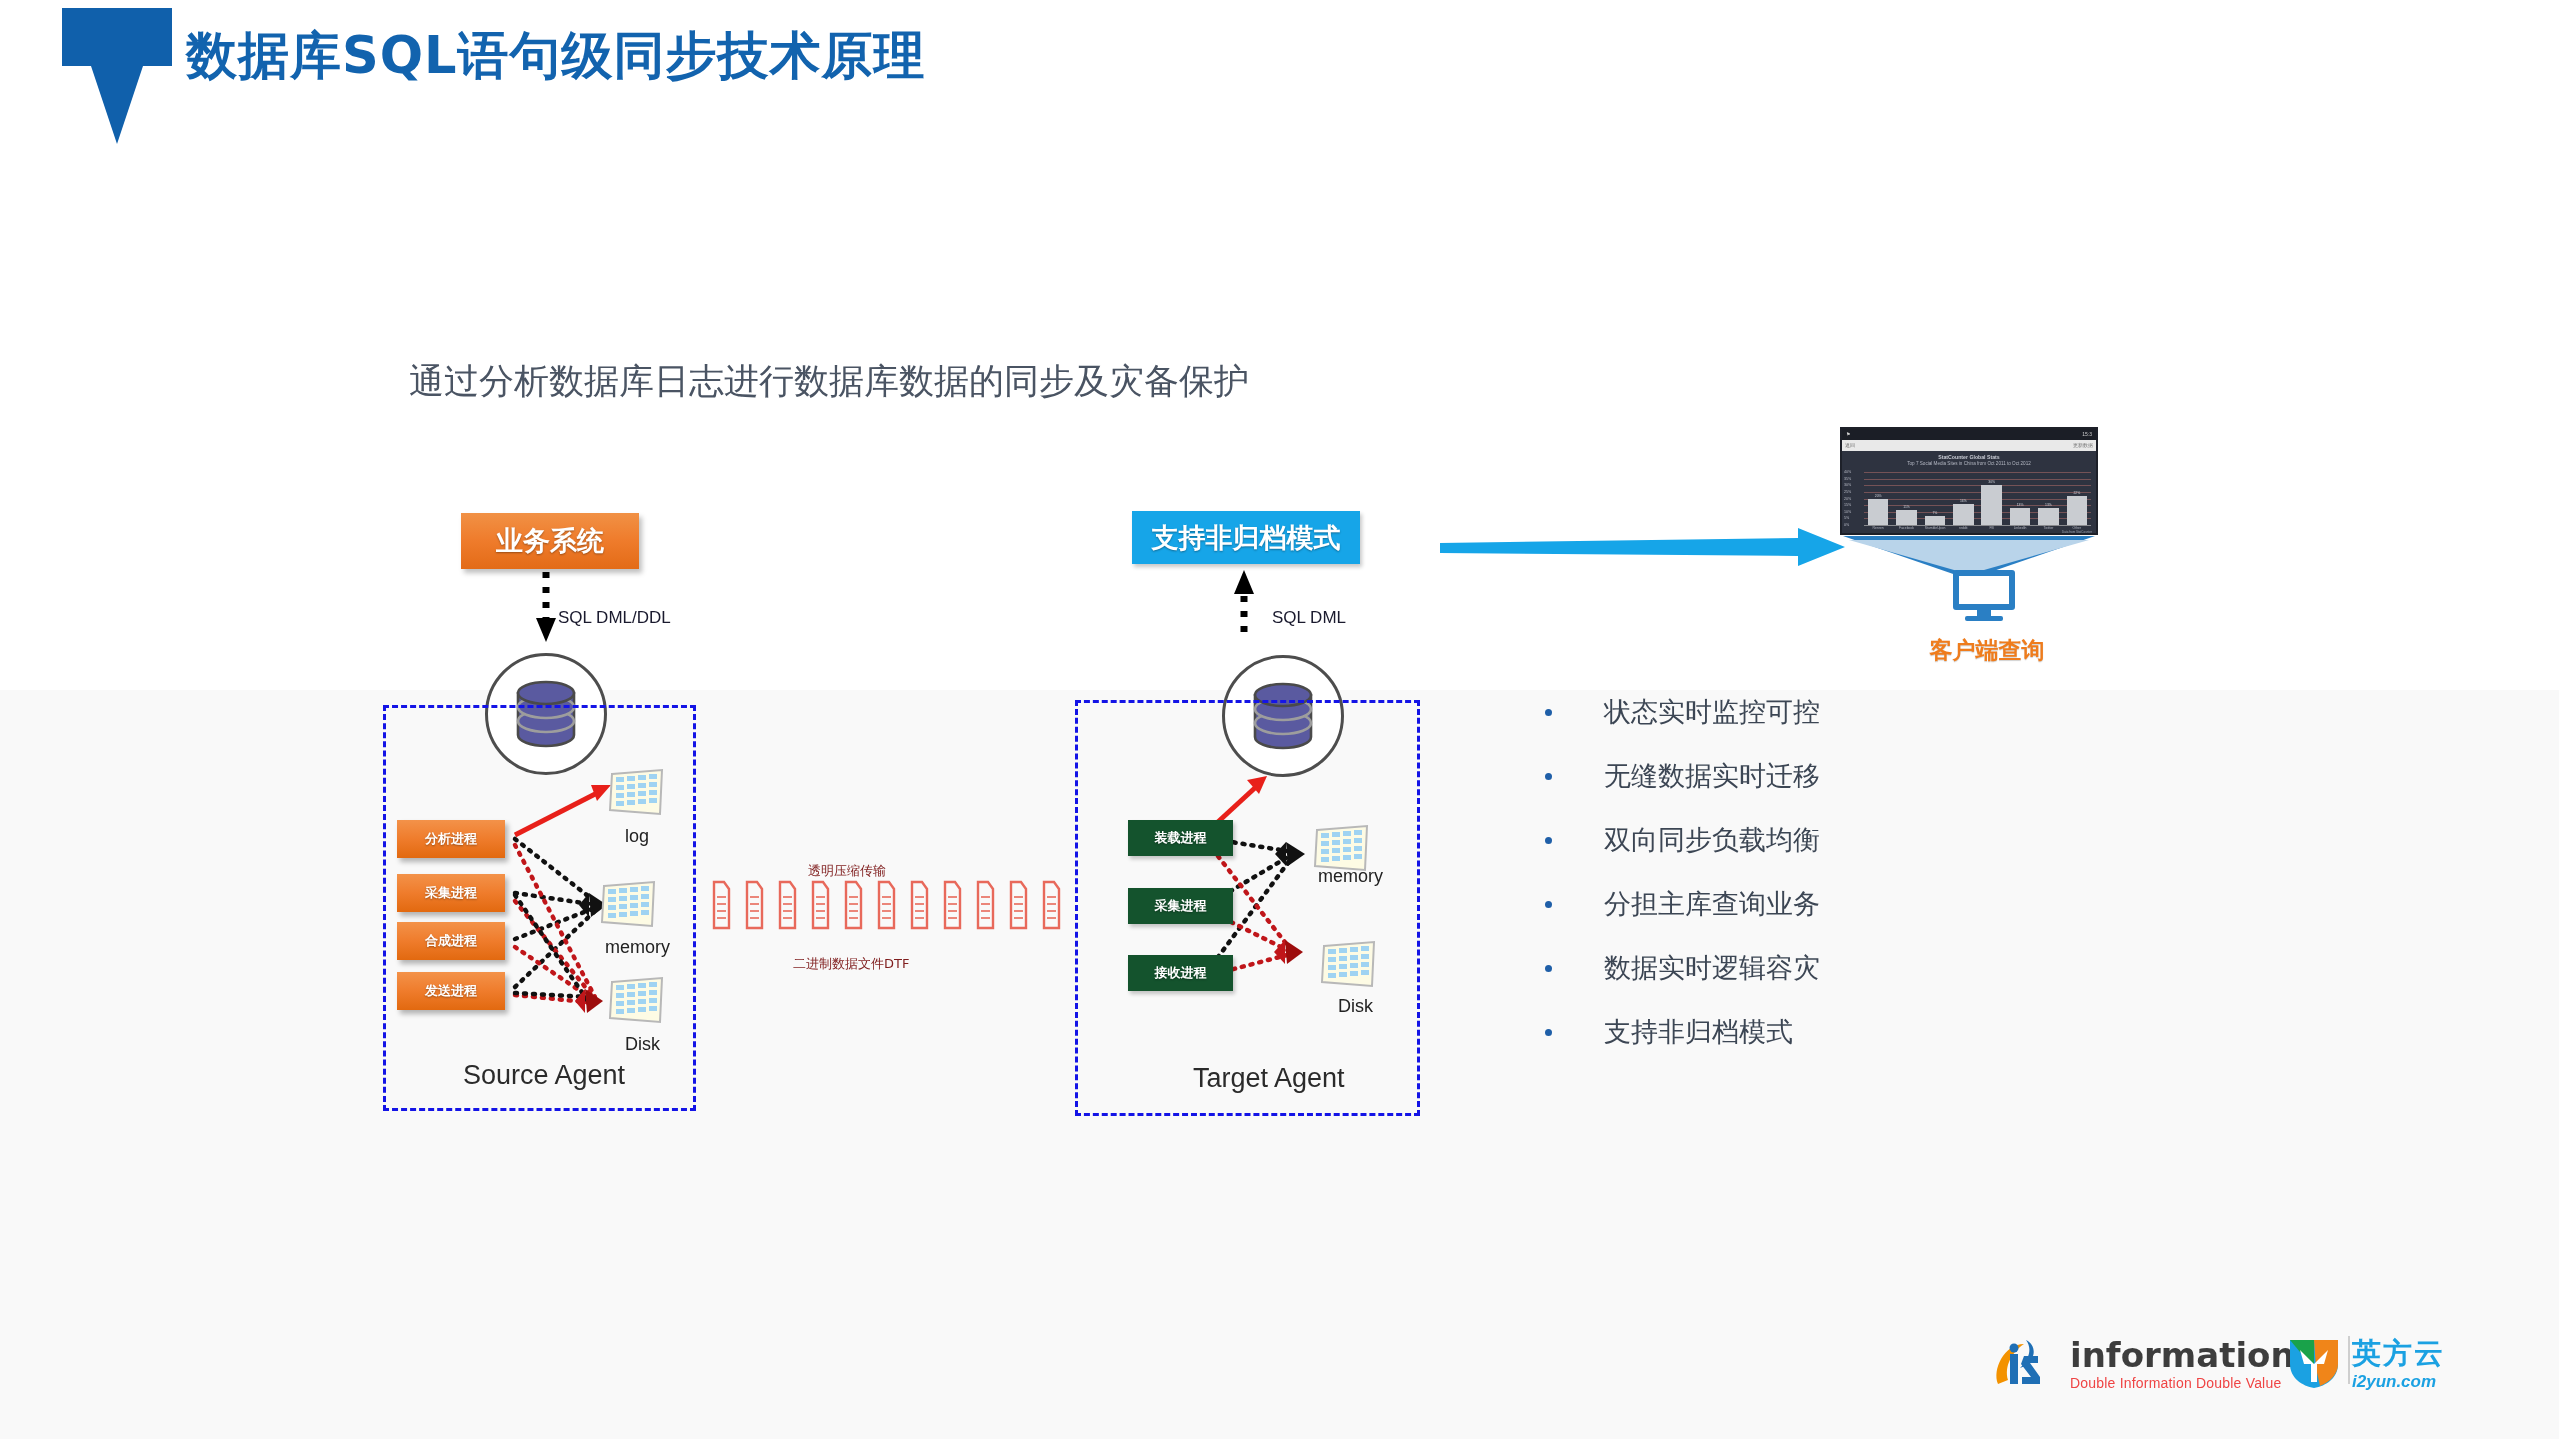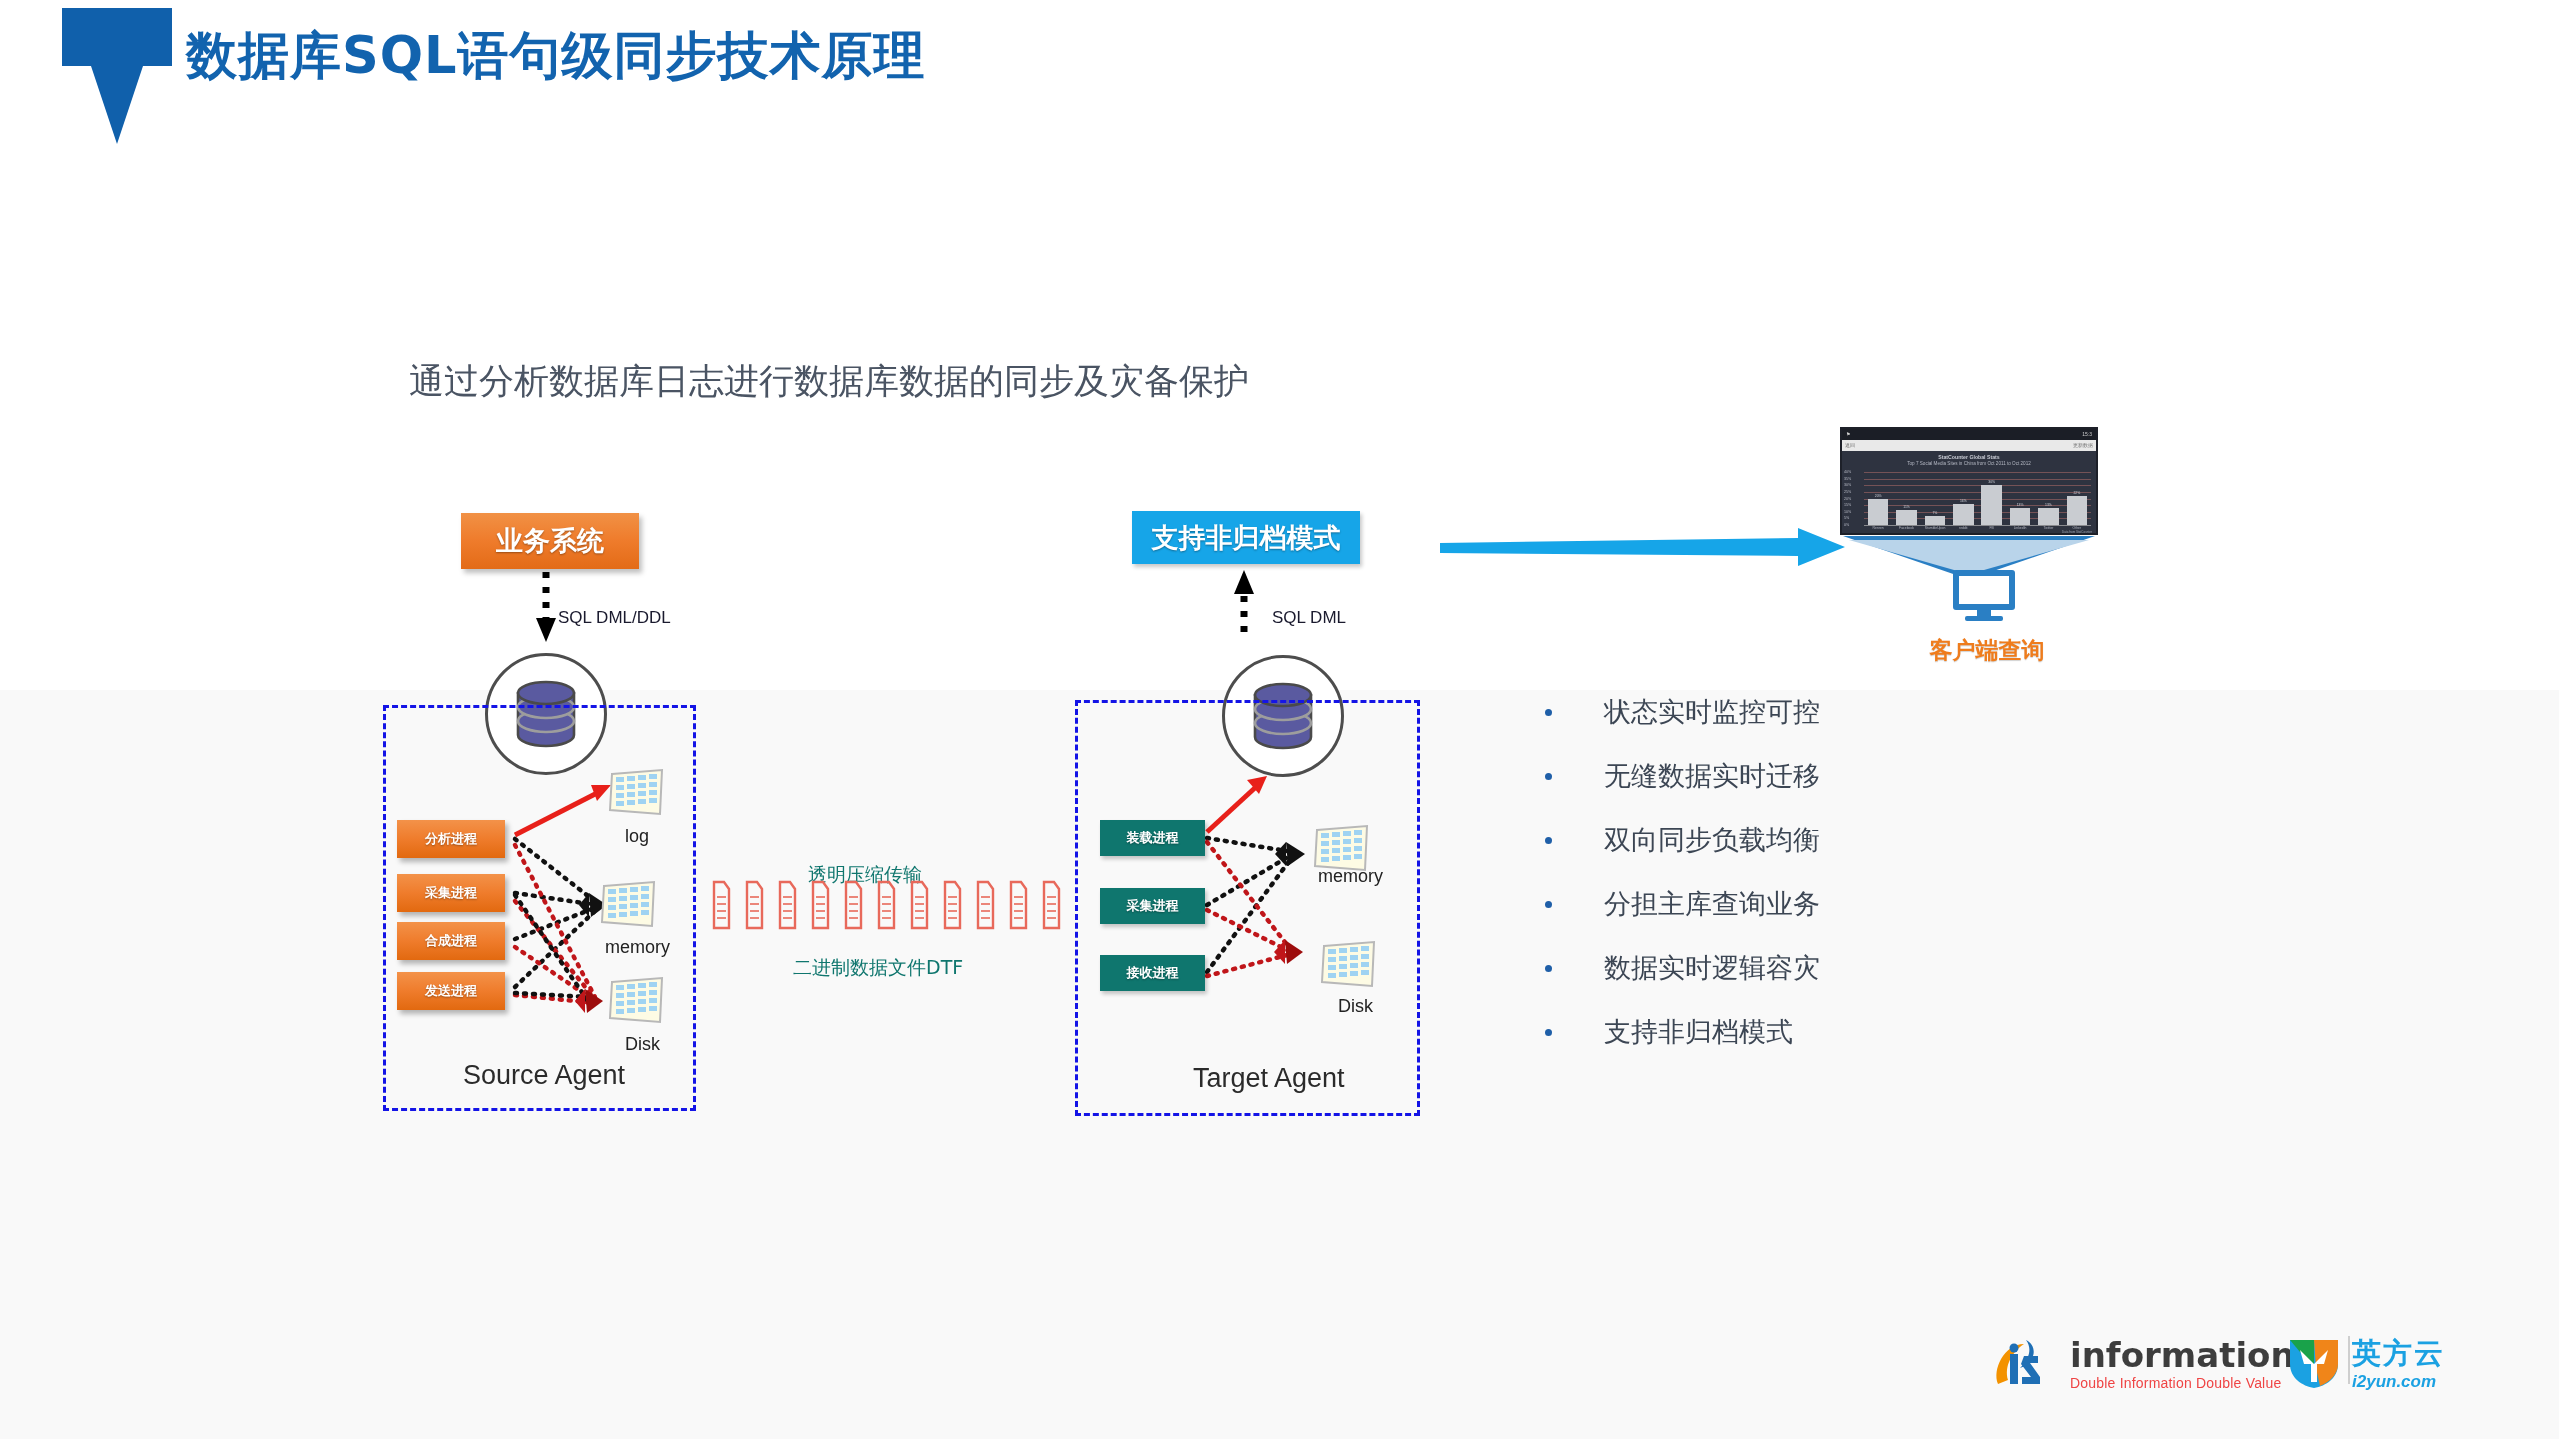--- a/index.html
+++ b/index.html
@@ -69,22 +69,23 @@
     position:absolute;display:flex;align-items:center;justify-content:center;
     font-size:13px;font-weight:bold;color:#fff;white-space:nowrap;
     text-shadow:0 1px 2px rgba(0,0,0,.35);
   }
   .proc.src{
     width:108px;height:38px;
     background:linear-gradient(180deg,#f39249 0%,#ef7c2c 50%,#e2690f 100%);
     box-shadow:3px 4px 5px rgba(0,0,0,.28);
   }
   .proc.tgt{
-    width:105px;height:36px;background:#0f766e;
+    width:105px;height:36px;background:#14532d;
     box-shadow:2px 3px 4px rgba(0,0,0,.22);
+    margin-left:28px;
   }
 
   
   .agent-box{
     position:absolute;border:3px dashed #1414e6;background:transparent;
   }
   .agent-label{
     position:absolute;font-size:27px;color:#2b2b2b;white-space:nowrap;
     font-family:"Liberation Sans","DejaVu Sans",sans-serif;
   }
@@ -102,21 +103,21 @@
     position:absolute;font-size:18px;color:#222;white-space:nowrap;
     font-family:"Liberation Sans","DejaVu Sans",sans-serif;
   }
 
   
   .lbl{
     position:absolute;font-size:17px;color:#1a1a2e;white-space:nowrap;
     font-family:"Liberation Sans","DejaVu Sans",sans-serif;
   }
   .lbl-cn{
-    position:absolute;font-size:19px;color:#0f766e;white-space:nowrap;
+    position:absolute;font-size:13px;color:#7f1d1d;white-space:nowrap;
     font-family:"DejaVu Sans","Liberation Sans",sans-serif;
   }
 
   
   .bullets{position:absolute;left:1545px;top:680px;width:520px;}
   .bullet-row{display:flex;align-items:center;height:64px;}
   .bullet-dot{
     width:7px;height:7px;border-radius:50%;background:#1f5fa8;
     margin-right:52px;flex:0 0 auto;
   }

